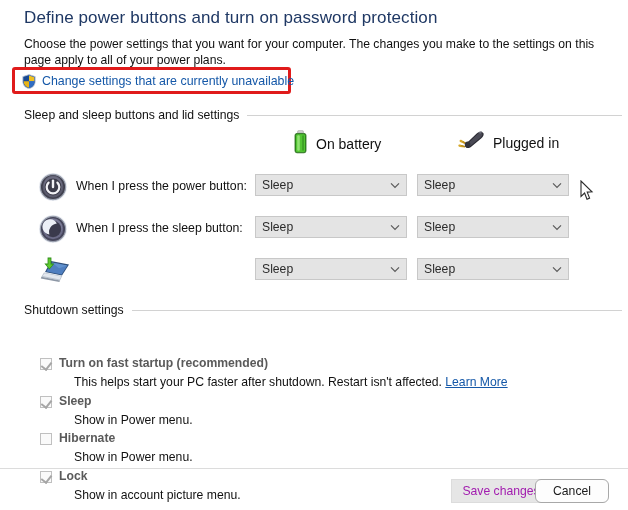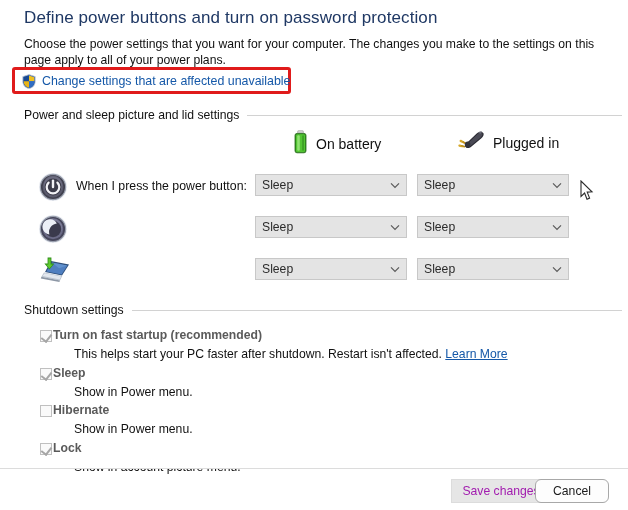--- a/index.html
+++ b/index.html
@@ -132,21 +132,21 @@
     width: 22px;
     display: flex;
     align-items: center;
     justify-content: center;
   }
   .combo-battery { left: 217px; }
   .combo-plugged { left: 379px; }
 
   
   .cb-item { position: absolute; left: 40px; }
-  .cb-line { display: flex; align-items: flex-start; gap: 1px; height: 16px; }
+  .cb-line { display: flex; align-items: flex-start; gap: 7px; height: 16px; margin-top: 28px; }
   .cbox {
     width: 12px; height: 12px;
     margin-top: 2px;
     border: 1px solid #c0c0c0;
     background: #fafafa;
     flex: 0 0 auto;
     position: relative;
   }
   .cbox.checked::after {
     content: "";
@@ -242,25 +242,25 @@
     <svg class="shield-ico" width="14" height="15" viewBox="0 0 14 15">
       <path d="M7 0.6 L13.2 2.6 V7.4 C13.2 11.2 10.6 13.6 7 14.6 C3.4 13.6 0.8 11.2 0.8 7.4 V2.6 Z" fill="#1b4f9c"></path>
       <path d="M7 1.6 L12.3 3.25 V7.4 C12.3 10.7 10.1 12.8 7 13.7 Z" fill="#2f6dc4"></path>
       <path d="M7 1.6 L1.7 3.25 V7.4 C1.7 10.7 3.9 12.8 7 13.7 Z" fill="#1a4a93"></path>
       <path d="M7 1.6 L12.3 3.25 V7.2 H7 Z" fill="#f0c020"></path>
       <path d="M7 7.2 H12.3 V7.4 C12.3 10.7 10.1 12.8 7 13.7 Z" fill="#2f6dc4"></path>
       <path d="M1.7 7.2 H7 V13.7 C3.9 12.8 1.7 10.7 1.7 7.4 Z" fill="#e8b317"></path>
       <path d="M7 0.6 L13.2 2.6 V7.4 C13.2 11.2 10.6 13.6 7 14.6 C3.4 13.6 0.8 11.2 0.8 7.4 V2.6 Z" fill="none" stroke="#c6cdd8" stroke-width="0.8"></path>
     </svg>
   </span>
-  <span id="uac-link">Change settings that are affected unavailable</span>
+  <span id="uac-link">Change settings that are currently unavailable</span>
 </div>
 
 <div class="group-head" id="group-power">
-  <span class="glabel">Power and sleep picture and lid settings</span>
+  <span class="glabel">Sleep and sleep buttons and lid settings</span>
   <span class="grule"></span>
 </div>
 
 <div id="col-battery">
   <span>
     <svg width="15" height="24" viewBox="0 0 15 24">
       <rect x="4.5" y="0.6" width="6" height="3" rx="0.8" fill="#8f8f8f"></rect>
       <rect x="5" y="1" width="5" height="2.6" rx="0.6" fill="#cfcfcf"></rect>
       <rect x="2" y="3.4" width="11" height="19.4" rx="2" fill="#2f8a1e"></rect>
       <rect x="2.9" y="4.3" width="9.2" height="17.6" rx="1.5" fill="#52c532"></rect>
@@ -326,20 +326,21 @@
     <svg width="30" height="30" viewBox="0 0 30 30">
       <circle cx="15" cy="15" r="14" fill="#e9ecf2"></circle>
       <circle cx="15" cy="15" r="12.6" fill="#45455a"></circle>
       <circle cx="15" cy="15" r="12.6" fill="none" stroke="#9aa0ae" stroke-width="1.1"></circle>
       <circle cx="15" cy="15" r="10.2" fill="#6a6a86"></circle>
       <circle cx="15" cy="13.2" r="9.2" fill="#8a8aa6" opacity="0.5"></circle>
       <circle cx="15" cy="15" r="8.2" fill="#3a3a4c"></circle>
       <path d="M18.8 9.4 A7.6 7.6 0 1 0 11.4 20.4 A8.6 8.6 0 0 1 18.8 9.4 Z" fill="#eceff6"></path>
     </svg>
   </span>
+  <span class="row-label">When I press the sleep button:</span>
 
   <div class="combo combo-battery">
     <span class="ctext">Sleep</span>
     <span class="carrow">
       <svg width="10" height="7" viewBox="0 0 10 7">
           <path d="M1 1.4 L5 5.4 L9 1.4" stroke="#5a5a5a" stroke-width="1.2" fill="none"></path>
         </svg>
     </span>
   </div>
   <div class="combo combo-plugged">

